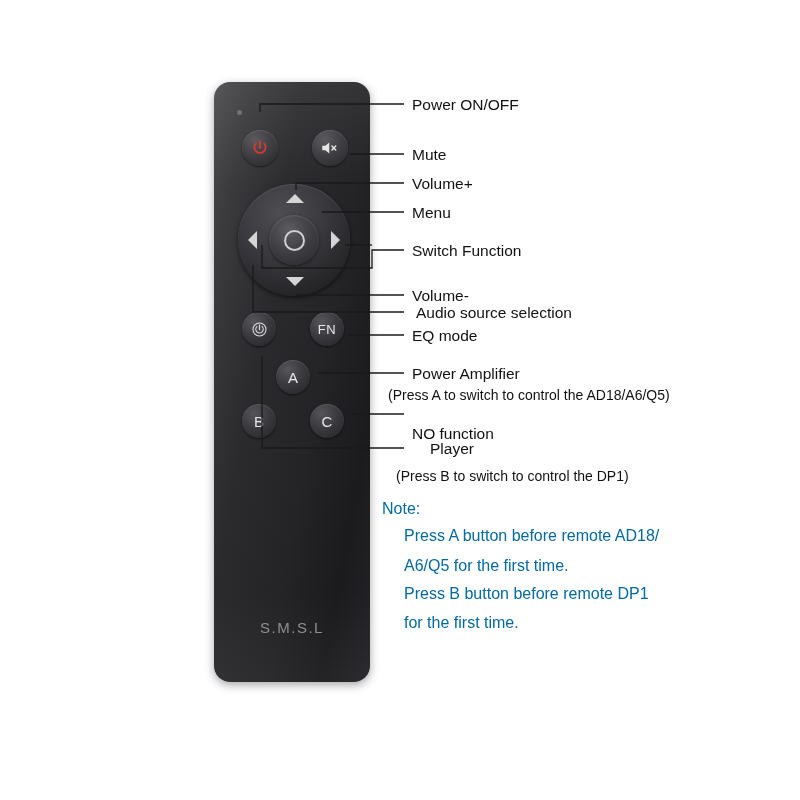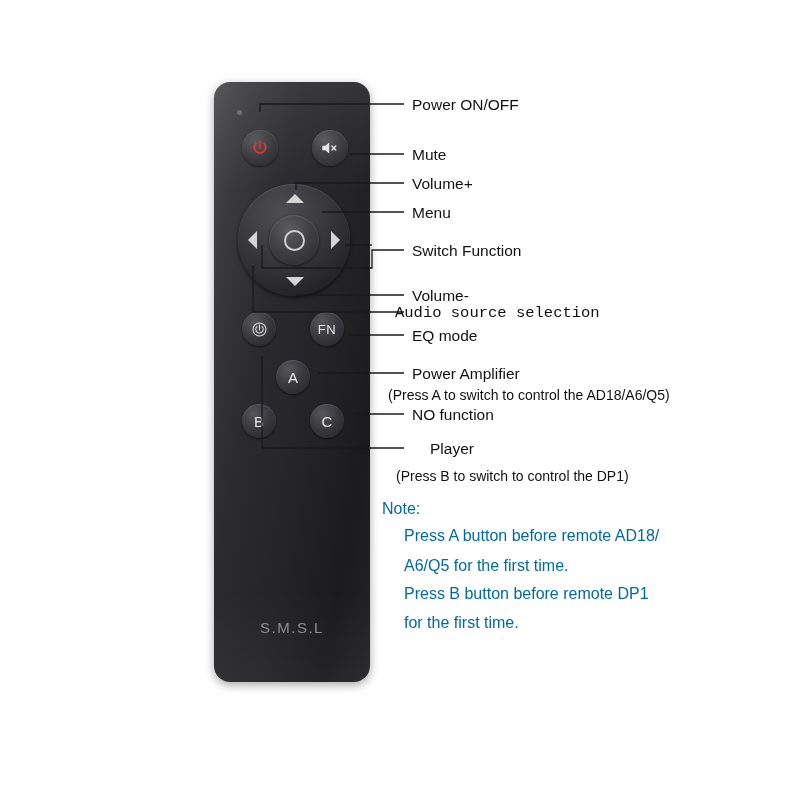--- a/index.html
+++ b/index.html
@@ -259,25 +259,25 @@
       <path d="M262 356 L262 448 L404 448"></path>
     </g>
   </svg>
 
   <div class="label" style="left:412px; top:96px;">Power ON/OFF</div>
   <div class="label" style="left:412px; top:146px;">Mute</div>
   <div class="label" style="left:412px; top:175px;">Volume+</div>
   <div class="label" style="left:412px; top:204px;">Menu</div>
   <div class="label" style="left:412px; top:242px;">Switch Function</div>
   <div class="label" style="left:412px; top:287px;">Volume-</div>
-  <div class="label" style="left:395px; top:304px;font-family:Liberation Mono, monospace;">Audio source selection</div>
+  <div class="label" style="left:416px; top:304px;">Audio source selection</div>
   <div class="label" style="left:412px; top:327px;">EQ mode</div>
   <div class="label" style="left:412px; top:365px;">Power Amplifier</div>
   <div class="label sub" style="left:388px; top:387px;">(Press A to switch to control the AD18/A6/Q5)</div>
-  <div class="label" style="left:412px; top:406px;">NO function</div>
+  <div class="label" style="left:412px; top:425px;">NO function</div>
   <div class="label" style="left:412px; top:440px;margin-left:18px;">Player</div>
   <div class="label sub" style="left:396px; top:468px;">(Press B to switch to control the DP1)</div>
 
   <div class="note" style="left:382px; top:500px;">Note:</div>
   <div class="note" style="left:404px; top:527px;">Press A button before remote AD18/</div>
   <div class="note" style="left:404px; top:557px;text-align:center;">A6/Q5 for the first time.</div>
   <div class="note" style="left:404px; top:585px;">Press B button before remote DP1</div>
   <div class="note" style="left:404px; top:614px;">for the first time.</div>
 
 </div>

